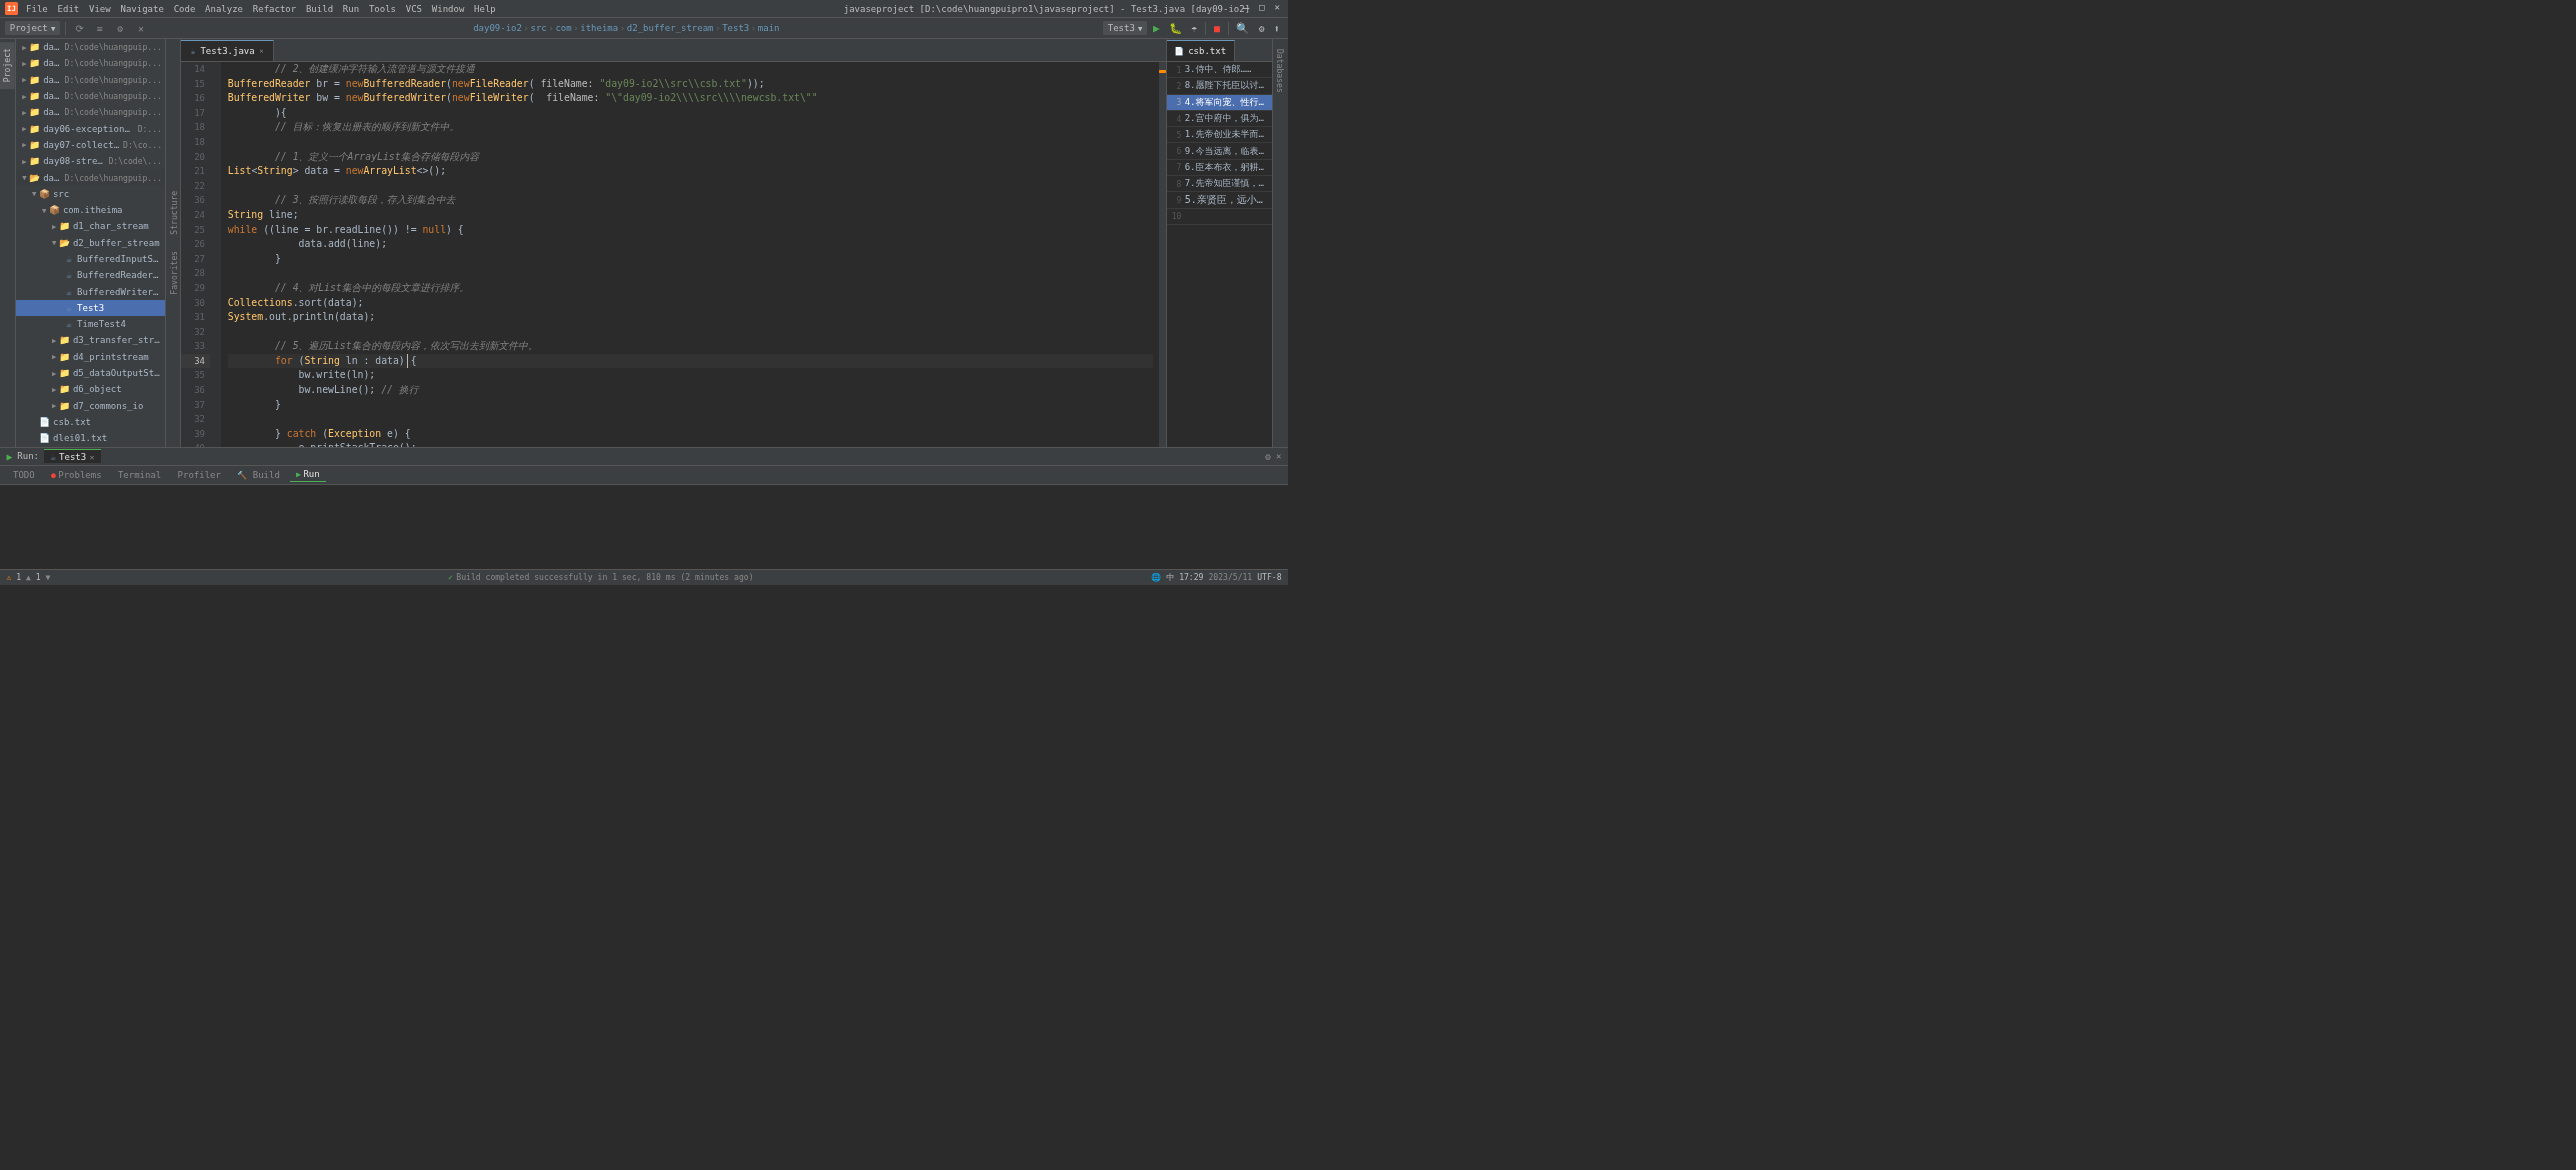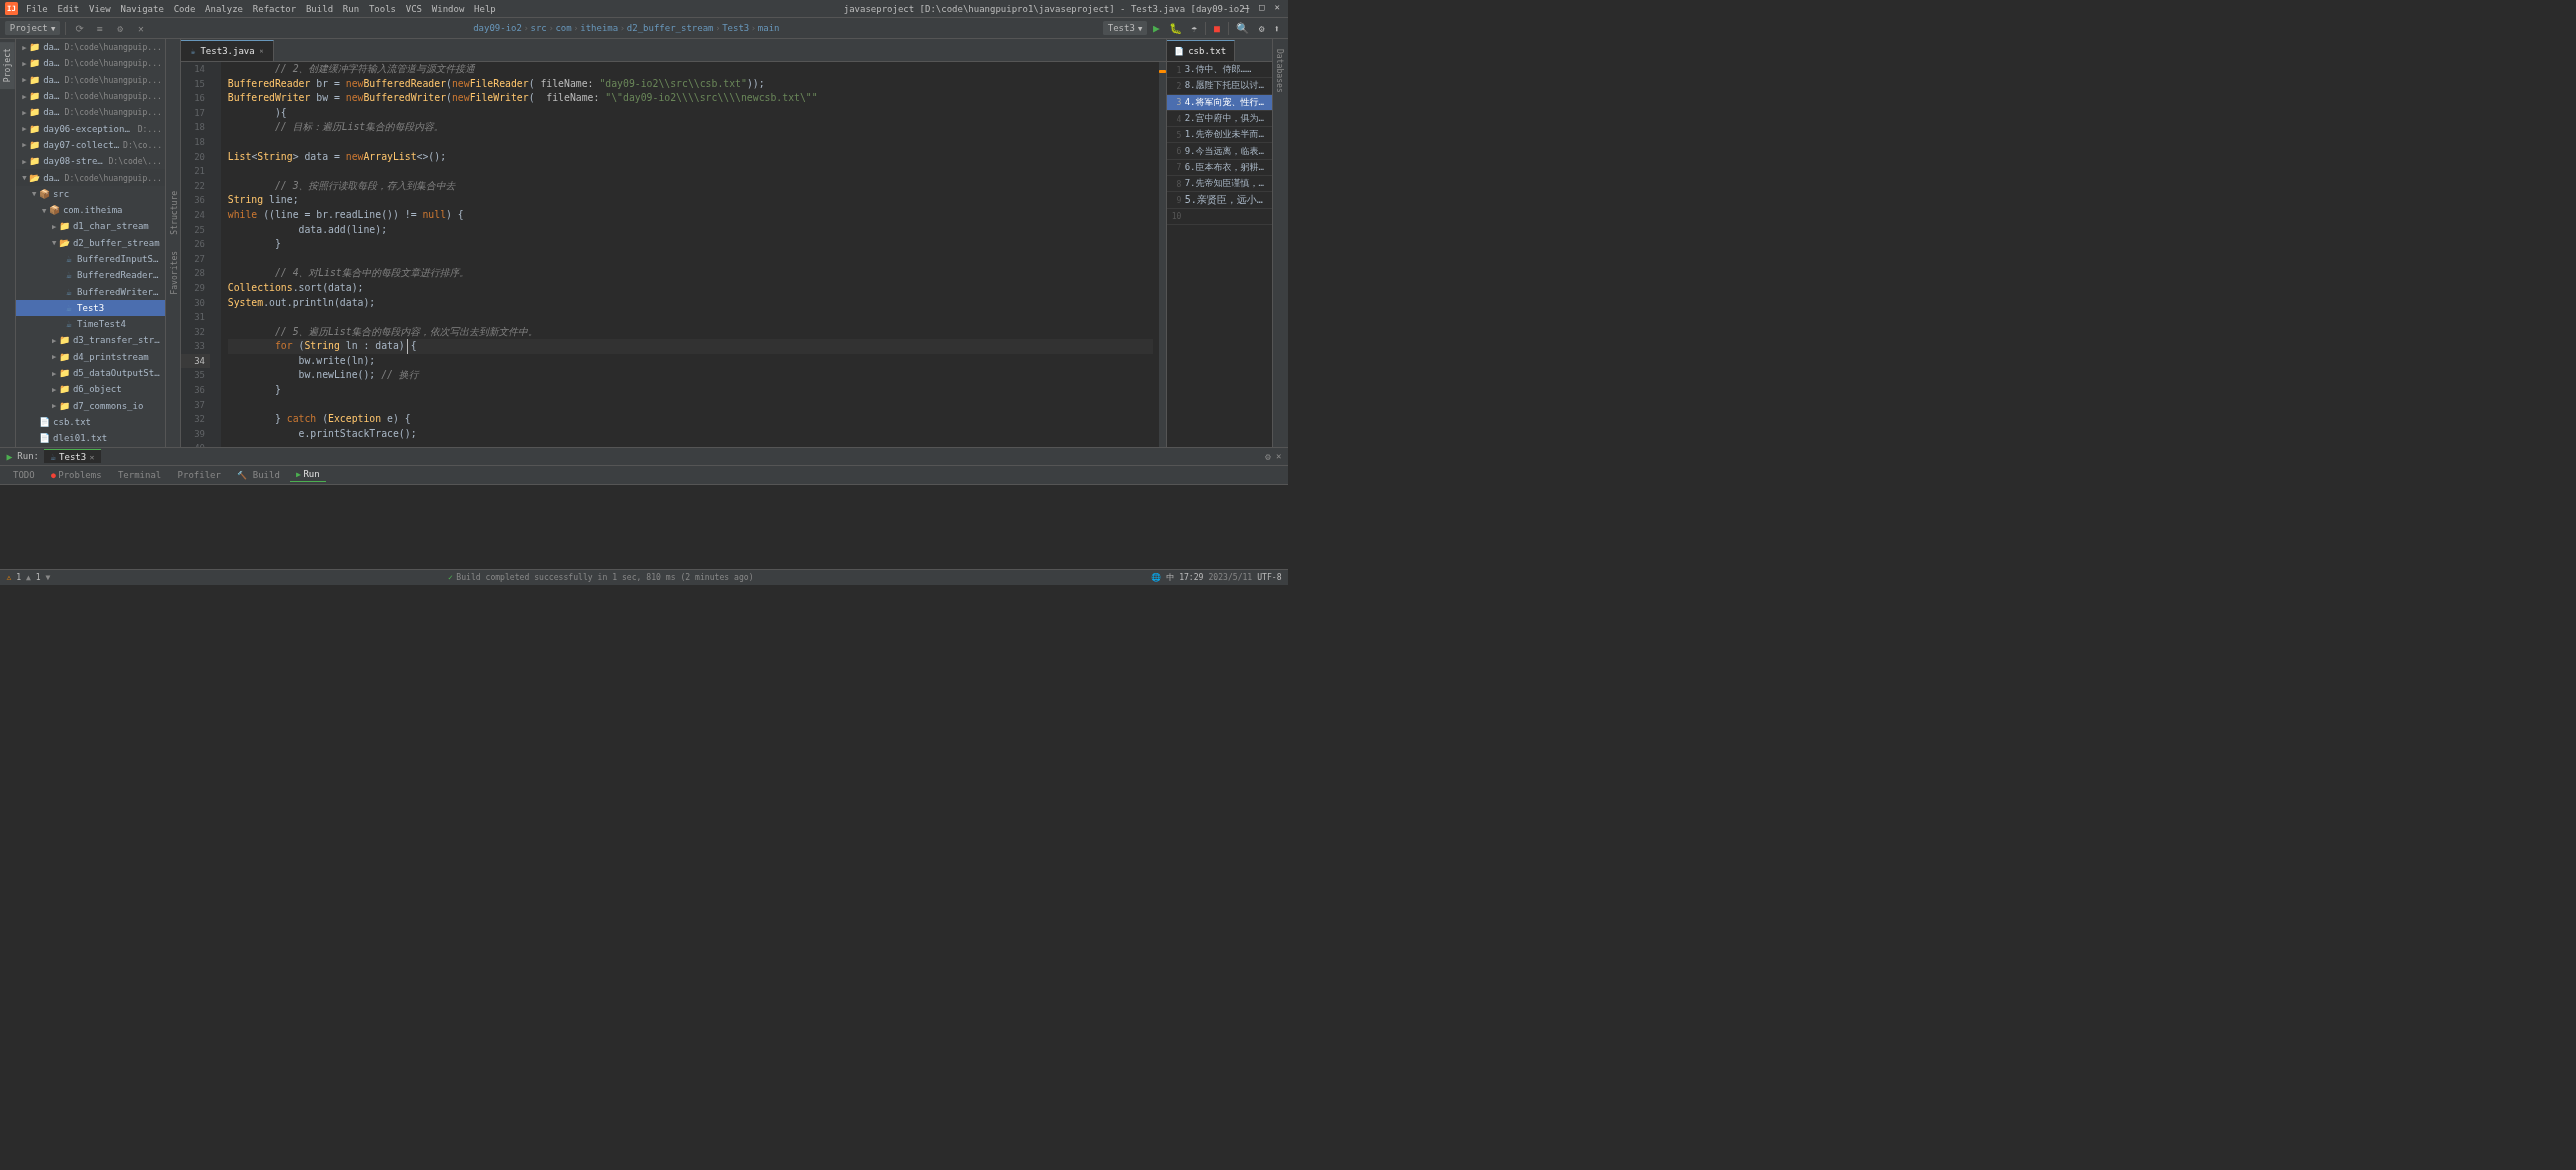--- a/index.html
+++ b/index.html
@@ -396,24 +396,25 @@
         <div style="flex:1;overflow:auto;padding:0 6.5px;font-family:Consolas,monospace;font-size:9.8px;line-height:14.6px;background:#2b2b2b;color:#a9b7c6;cursor:text;">
 
           <div style="height:14.6px;white-space:pre;display:flex;align-items:center;"><span class="comment">        // 2、创建缓冲字符输入流管道与源文件接通</span></div>
 
           <div style="height:14.6px;white-space:pre;display:flex;align-items:center;">        <span class="cls">BufferedReader</span> br = <span class="kw">new</span> <span class="cls">BufferedReader</span>(<span class="kw">new</span> <span class="cls">FileReader</span>(<span style="color:#bbb;"> fileName: </span><span class="str">"day09-io2\\src\\csb.txt"</span>));</div>
 
           <div style="height:14.6px;white-space:pre;display:flex;">        <span class="cls">BufferedWriter</span> bw = <span class="kw">new</span> <span class="cls">BufferedWriter</span>(<span class="kw">new</span> <span class="cls">FileWriter</span>(<span style="color:#bbb;">  fileName: </span><span class="str">"\"day09-io2\\\\src\\\\newcsb.txt\""</span></div>
 
           <div style="height:14.6px;white-space:pre;display:flex;align-items:center;">        ){</div>
 
-          <div style="height:14.6px;white-space:pre;display:flex;align-items:center;"><span class="comment">        // 目标：遍历List集合的每段内容。</span></div>
+          <div style="height:14.6px;white-space:pre;display:flex;align-items:center;"><span class="comment">        // 目标：恢复出册表的顺序到新文件中。</span></div>
 
           <div style="height:14.6px;white-space:pre;display:flex;align-items:center;"></div>
 
+          <div style="height:14.6px;white-space:pre;display:flex;align-items:center;"><span class="comment">        // 1、定义一个ArrayList集合存储每段内容</span></div>
 
           <div style="height:14.6px;white-space:pre;display:flex;align-items:center;">        <span class="cls">List</span>&lt;<span class="cls">String</span>&gt; data = <span class="kw">new</span> <span class="cls">ArrayList</span>&lt;&gt;();</div>
 
           <div style="height:14.6px;white-space:pre;display:flex;align-items:center;"></div>
 
           <div style="height:14.6px;white-space:pre;display:flex;align-items:center;"><span class="comment">        // 3、按照行读取每段，存入到集合中去</span></div>
 
           <div style="height:14.6px;white-space:pre;display:flex;align-items:center;">        <span class="cls">String</span> line;</div>
 
           <div style="height:14.6px;white-space:pre;display:flex;align-items:center;">        <span class="kw">while</span> ((line = br.readLine()) != <span class="kw">null</span>) {</div>

